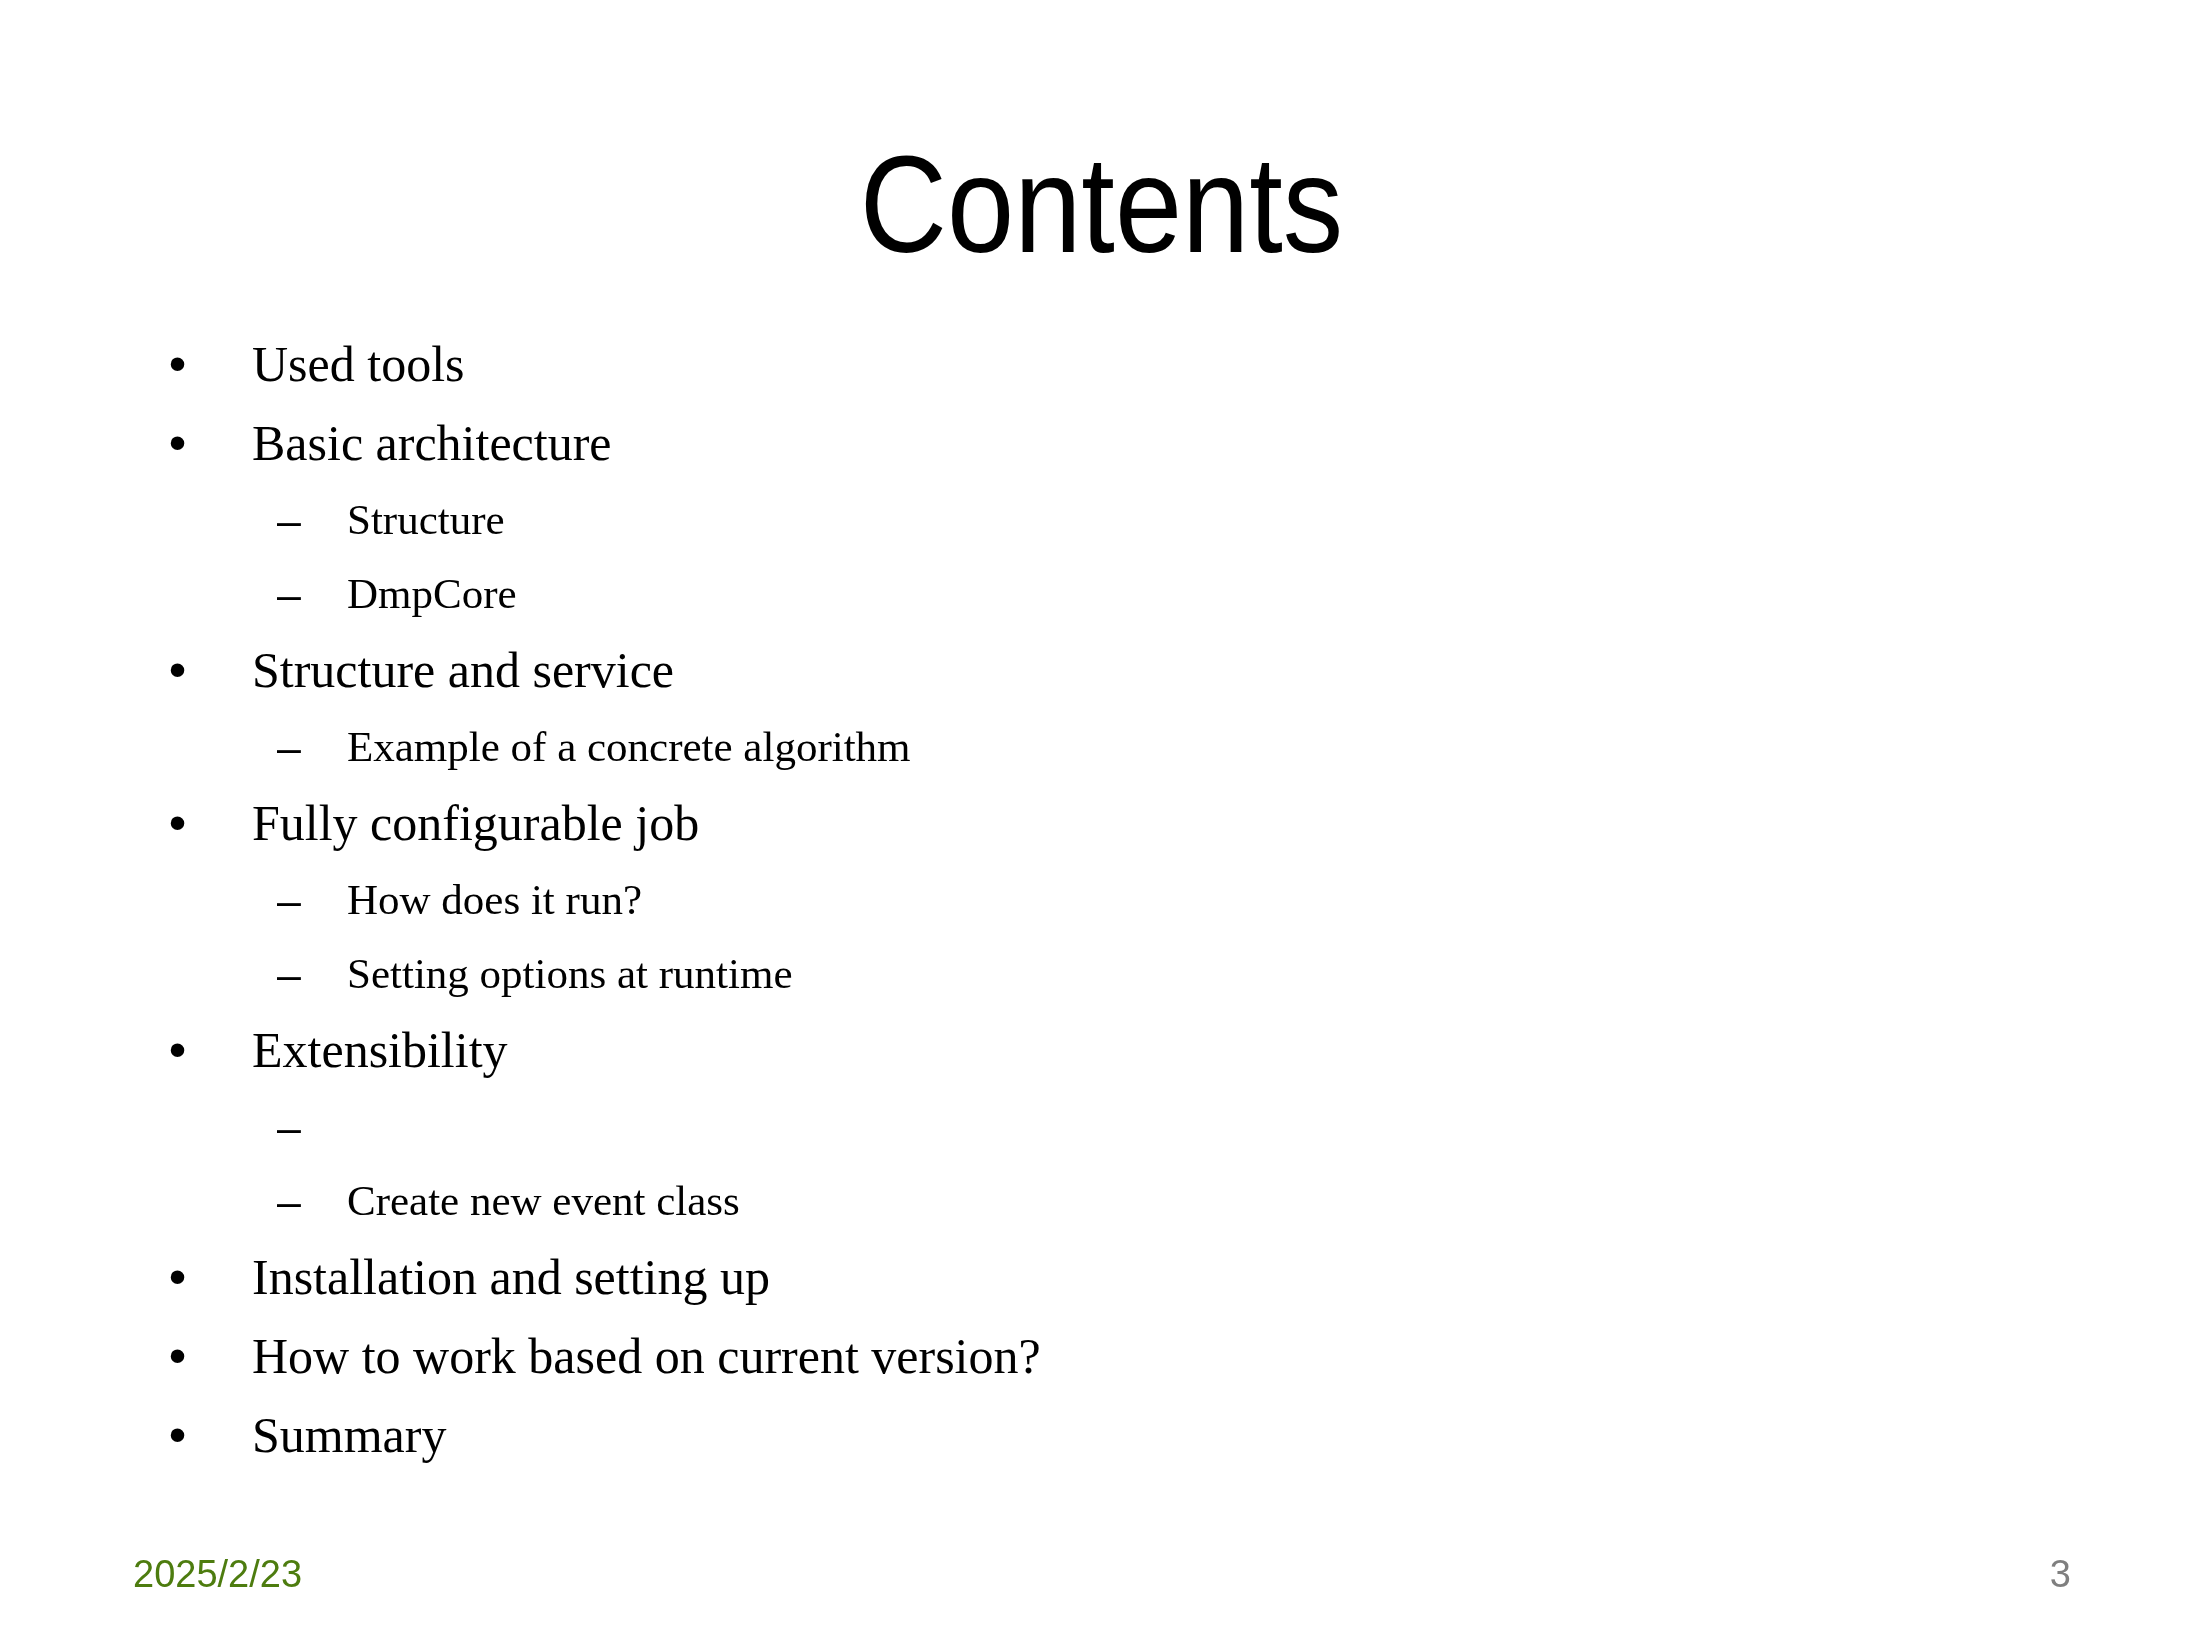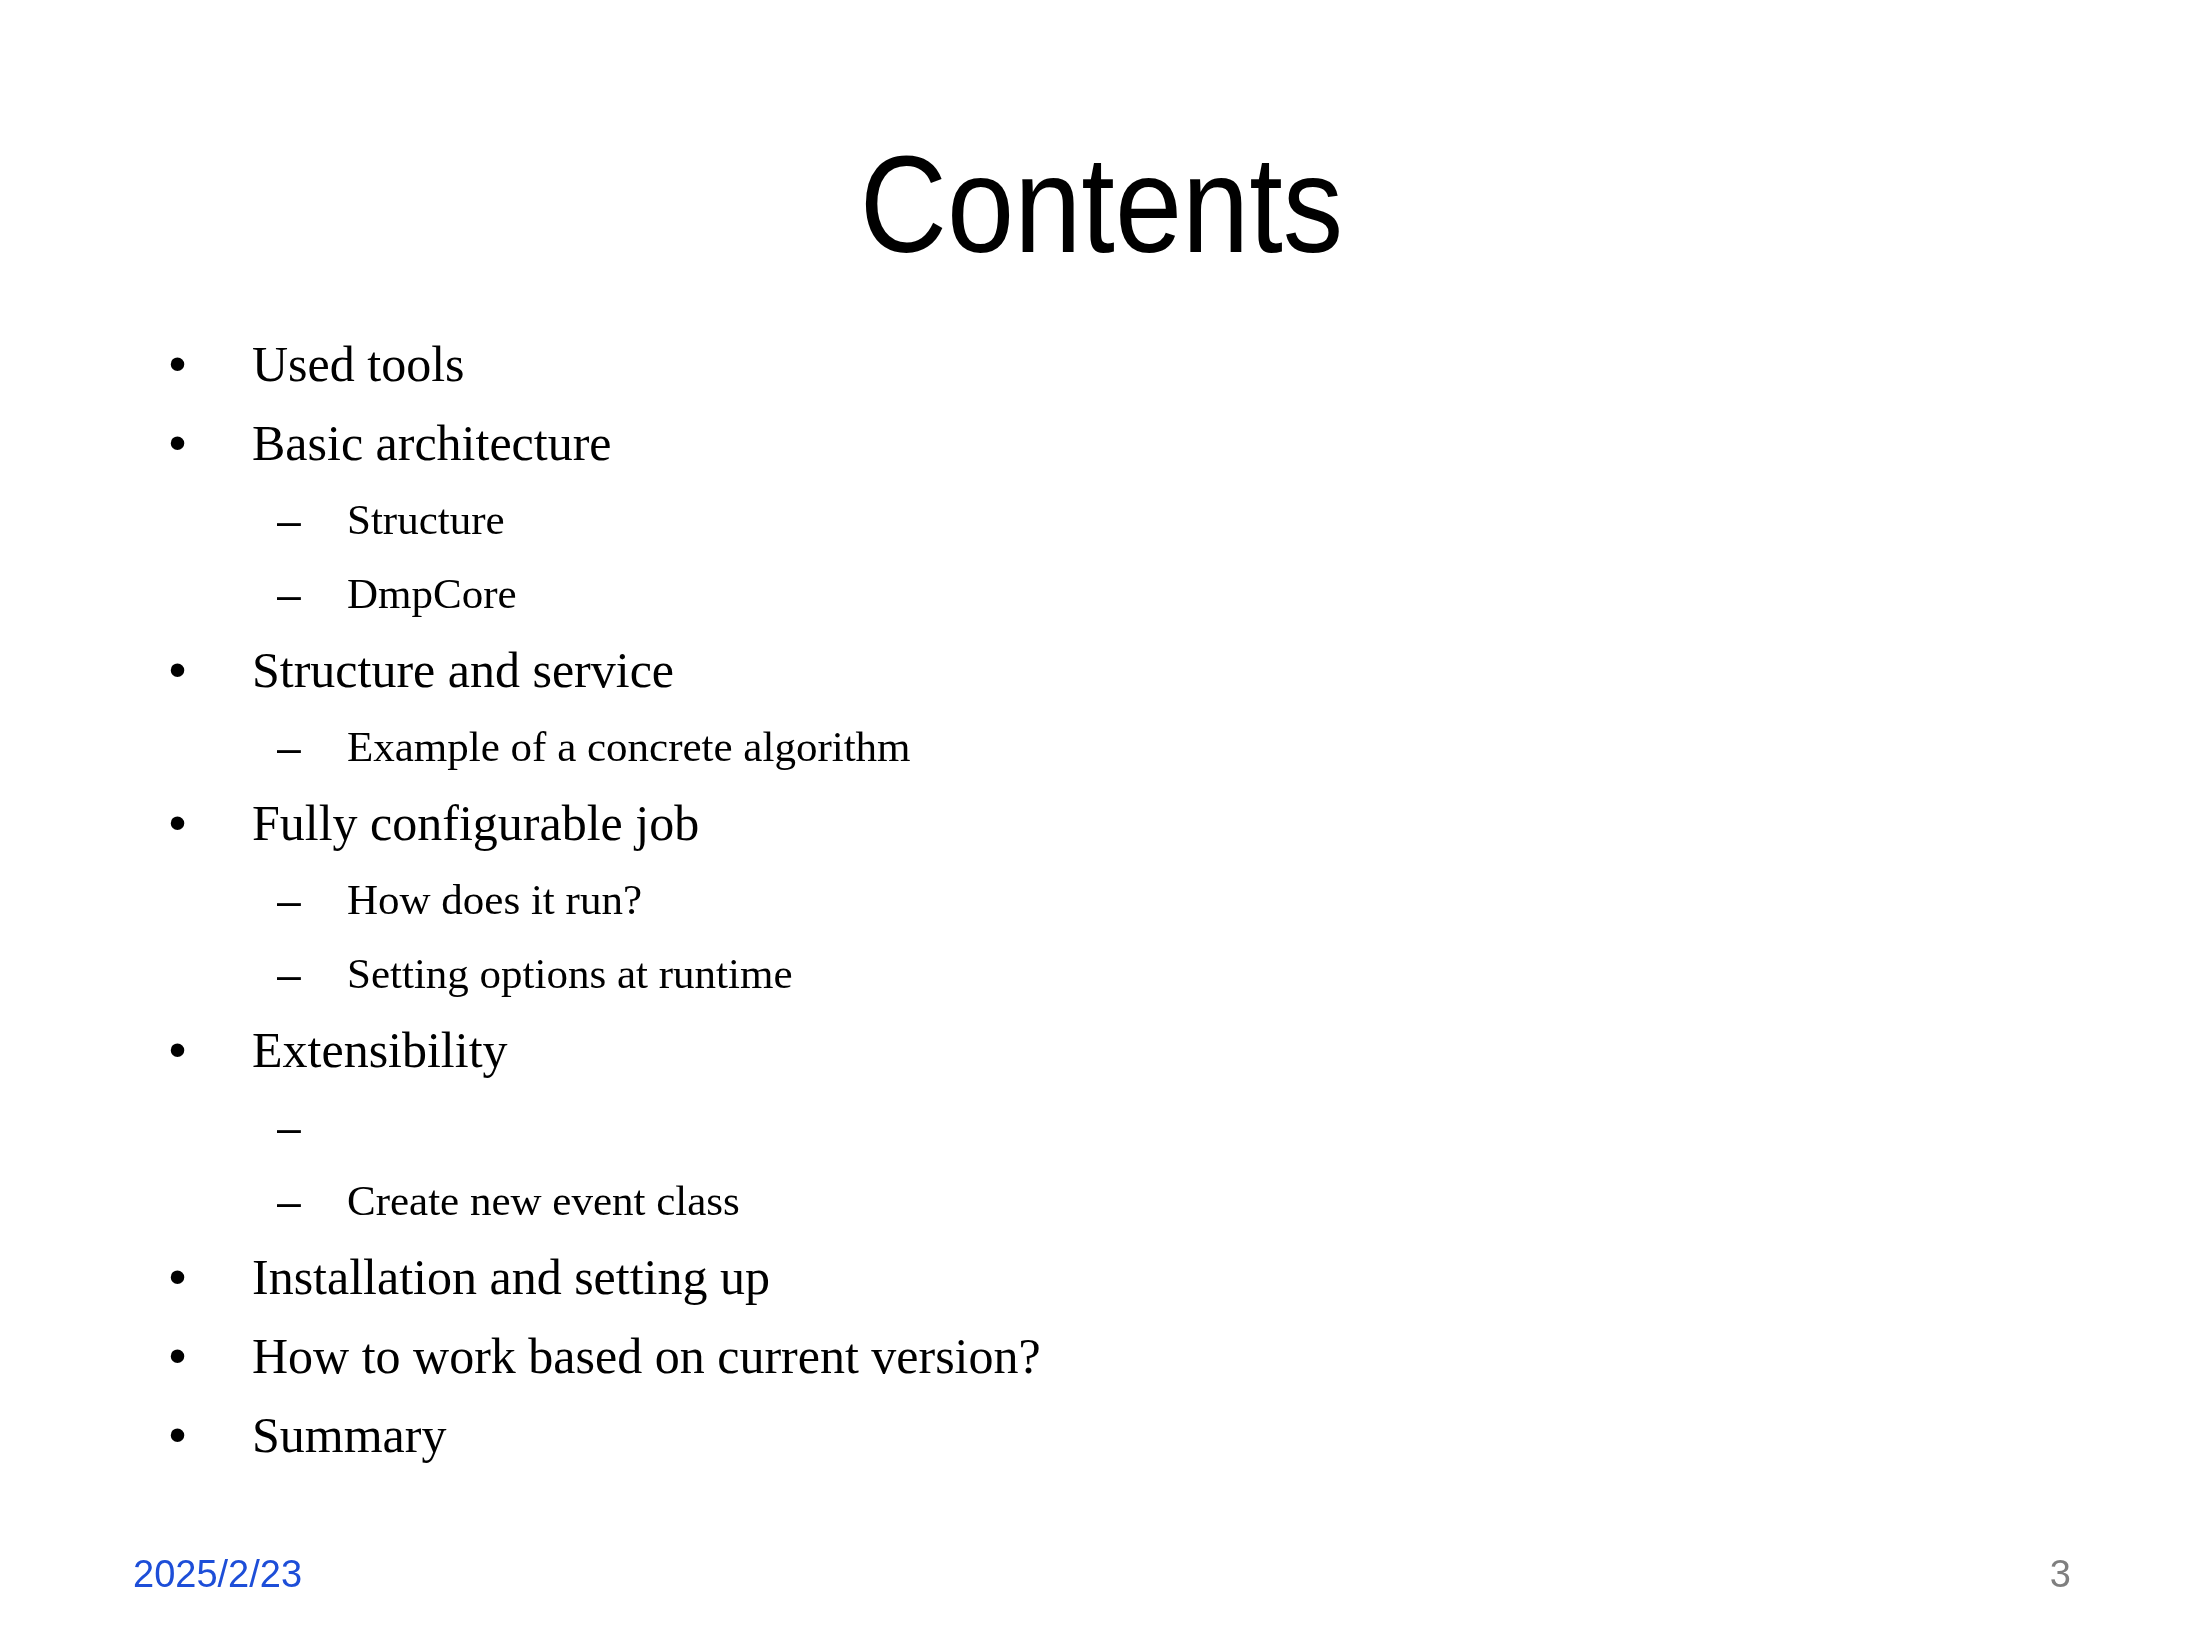--- a/index.html
+++ b/index.html
@@ -70,21 +70,21 @@
   .l2 .marker {
     width: 70px;
     margin-left: 122px;
   }
   .footer-date {
     position: absolute;
     left: 133px;
     top: 1555px;
     font-size: 38px;
     line-height: 38px;
-    color: #1d4ed8;
+    color: #4d7c0f;
   }
   .footer-page {
     position: absolute;
     right: 132px;
     top: 1555px;
     font-size: 38px;
     line-height: 38px;
     color: #7f7f7f;
     text-align: right;
   }

